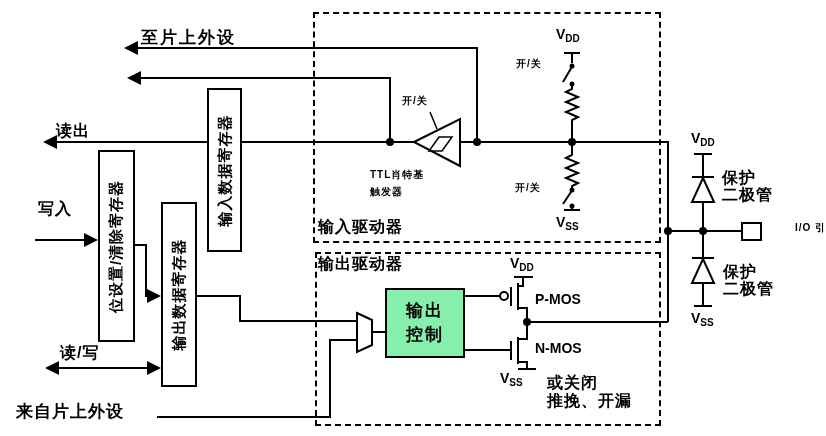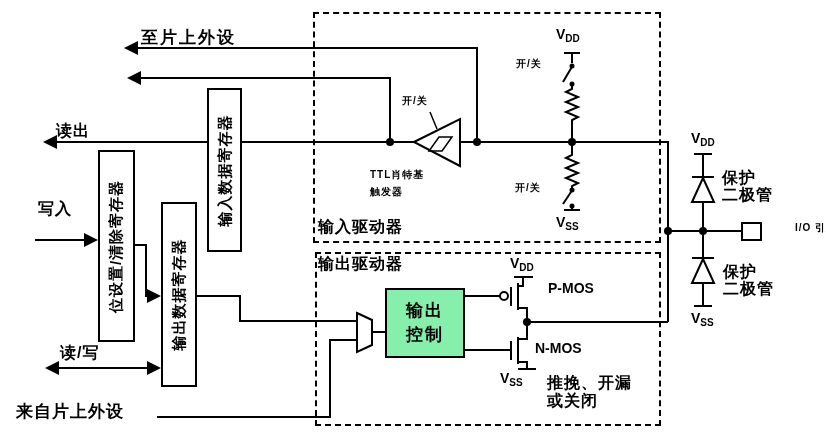--- a/index.html
+++ b/index.html
@@ -175,26 +175,26 @@
   <div class="supply" style="left:500px;top:370px;">
     <span>V</span><span class="sub">SS</span>
   </div>
   <div class="supply" style="left:691px;top:130px;">
     <span>V</span><span class="sub">DD</span>
   </div>
   <div class="supply" style="left:691px;top:310px;">
     <span>V</span><span class="sub">SS</span>
   </div>
 
-  <div class="lbl fs14" style="left:535px;top:280px;margin-left:13px;">P-MOS</div>
+  <div class="lbl fs14" style="left:535px;top:291px;">P-MOS</div>
   <div class="lbl fs14" style="left:535px;top:340px;">N-MOS</div>
 
   <div class="lbl fs16" style="left:547px;top:374px;line-height:18px;">
+    <div>或关闭</div>
     <div>推挽、开漏</div>
-    <div>或关闭</div>
   </div>
 
   <div class="lbl fs16 twoline" style="left:722px;top:169px;">
     <div>保护</div>
     <div>二极管</div>
   </div>
   <div class="lbl fs16 twoline" style="left:723px;top:263px;">
     <div>保护</div>
     <div>二极管</div>
   </div>

